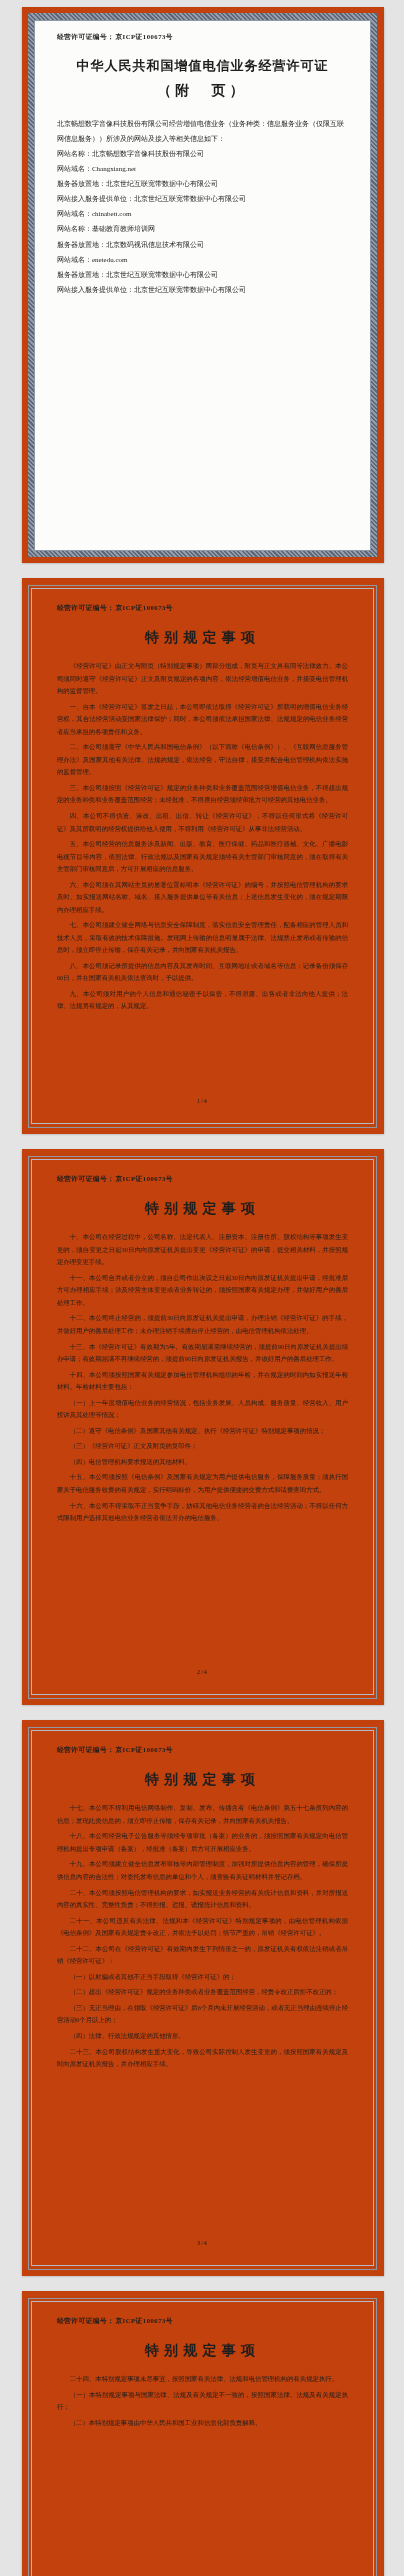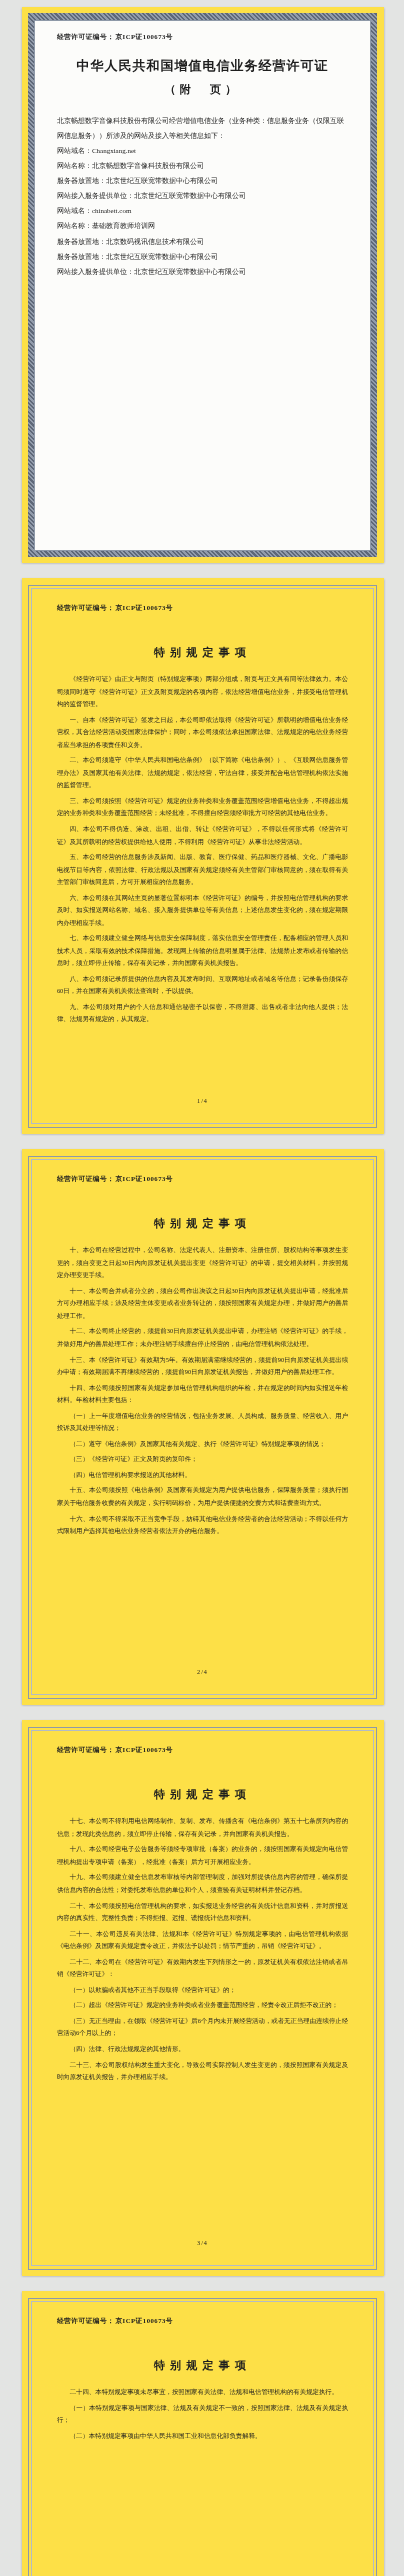--- a/index.html
+++ b/index.html
@@ -8,38 +8,38 @@
     background:#e3e4e3;
     font-family:"Liberation Serif","DejaVu Serif",serif;
     color:#1e1e1e;
   }
   .canvas{padding:7.2px 0 2.1px;}
   .page{
     position:relative;
     width:362px;
     height:556px;
     margin:0 auto 15px;
-    background:#fde047;
+    background:#c2410c;
     box-shadow:0 0.5px 2.1px rgba(0,0,0,.30);
   }
   
   .frame-a{position:absolute;inset:6.7px;border:1px solid #8e99a8;pointer-events:none;}
   .frame-b{position:absolute;inset:9.8px;border:0.5px solid #b3bbc6;pointer-events:none;}
   
   .band{position:absolute;inset:6.2px;background:repeating-linear-gradient(45deg,#5e6878 0 1.5px,#929cab 1.5px 3.1px);}
   .band-inner{position:absolute;inset:12.4px;background:#fcfcfa;border:0.5px solid #8e99a8;}
   .content{position:absolute;inset:12.4px;padding:13.4px 23px;box-sizing:border-box;}
   .hdr{font-size:6.7px;font-weight:bold;letter-spacing:0.5px;}
   .hdr .num{margin-left:1px;}
   h1.cert-title{margin:15.5px 0 0;font-size:13px;font-weight:bold;text-align:center;letter-spacing:1px;}
-  .cert-sub{margin-top:6.2px;text-align:center;font-size:11px;font-weight:bold;letter-spacing:4.1px;}
+  .cert-sub{margin-top:6.2px;text-align:center;font-size:14px;font-weight:bold;letter-spacing:4.1px;}
   .cert-body{margin-top:17.5px;font-size:7px;font-weight:normal;line-height:2.15;}
   .cert-body p{margin:0;}
   .site{margin:0;}
-  h2.sp-title{margin:32px 0 0;font-size:11px;font-weight:bold;text-align:center;letter-spacing:5.2px;}
+  h2.sp-title{margin:16px 0 0;font-size:14px;font-weight:bold;text-align:center;letter-spacing:5.2px;}
   .sp-body{margin-top:13.4px;font-size:6.4px;line-height:1.95;text-align:justify;}
   .sp-body p{margin:0 0 3.1px;text-indent:2em;}
   .footer{position:absolute;bottom:17.5px;left:0;right:0;text-align:center;font-size:6.2px;letter-spacing:1px;}
 </style>
 </head>
 <body>
 
 <div class="canvas">
 
   <section class="page page-cert">
@@ -49,33 +49,34 @@
       <div class="hdr">
         <span>经营许可证编号：</span><span class="num">京ICP证100673号</span>
       </div>
       <h1 class="cert-title">中华人民共和国增值电信业务经营许可证</h1>
       <div class="cert-sub">（附　页）</div>
       <div class="cert-body">
         <p>北京畅想数字音像科技股份有限公司经营增值电信业务（业务种类：信息服务业务（仅限互联网信息服务））所涉及的网站及接入等相关信息如下：</p>
         <div>
 
             <div class="site">
+              <p><span>网站名称：</span><span>北京畅想数字音像科技股份有限公司</span></p>
               <p><span>网站域名：</span><span>Changxiang.net</span></p>
-              <p><span>网站名称：</span><span>北京畅想数字音像科技股份有限公司</span></p>
               <p><span>服务器放置地：</span><span>北京世纪互联宽带数据中心有限公司</span></p>
               <p><span>网站接入服务提供单位：</span><span>北京世纪互联宽带数据中心有限公司</span></p>
             </div>
 
             <div class="site">
               <p><span>网站域名：</span><span>chinabett.com</span></p>
               <p><span>网站名称：</span><span>基础教育教师培训网</span></p>
               <p><span>服务器放置地：</span><span>北京数码视讯信息技术有限公司</span></p>
             </div>
 
             <div class="site">
+              <p><span>网站域名：</span><span>enetedu.com</span></p>
               <p><span>服务器放置地：</span><span>北京世纪互联宽带数据中心有限公司</span></p>
               <p><span>网站接入服务提供单位：</span><span>北京世纪互联宽带数据中心有限公司</span></p>
             </div>
           </div>
       </div>
     </div>
   </section>
 
   <div>
 

